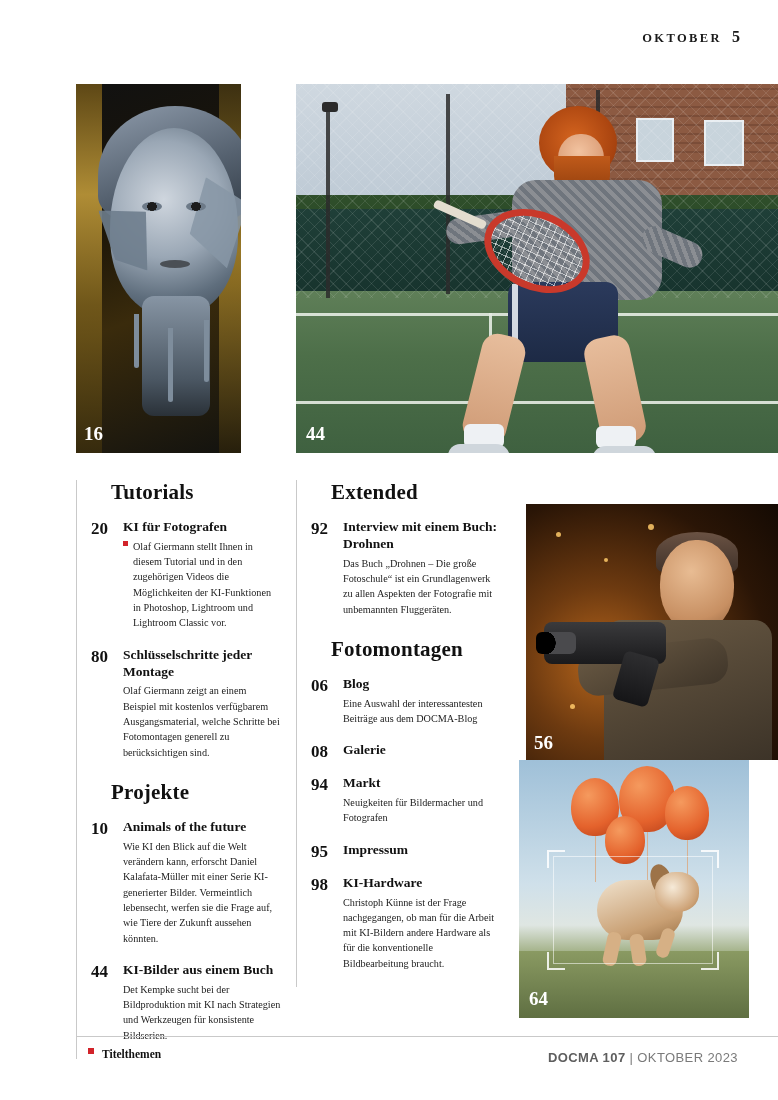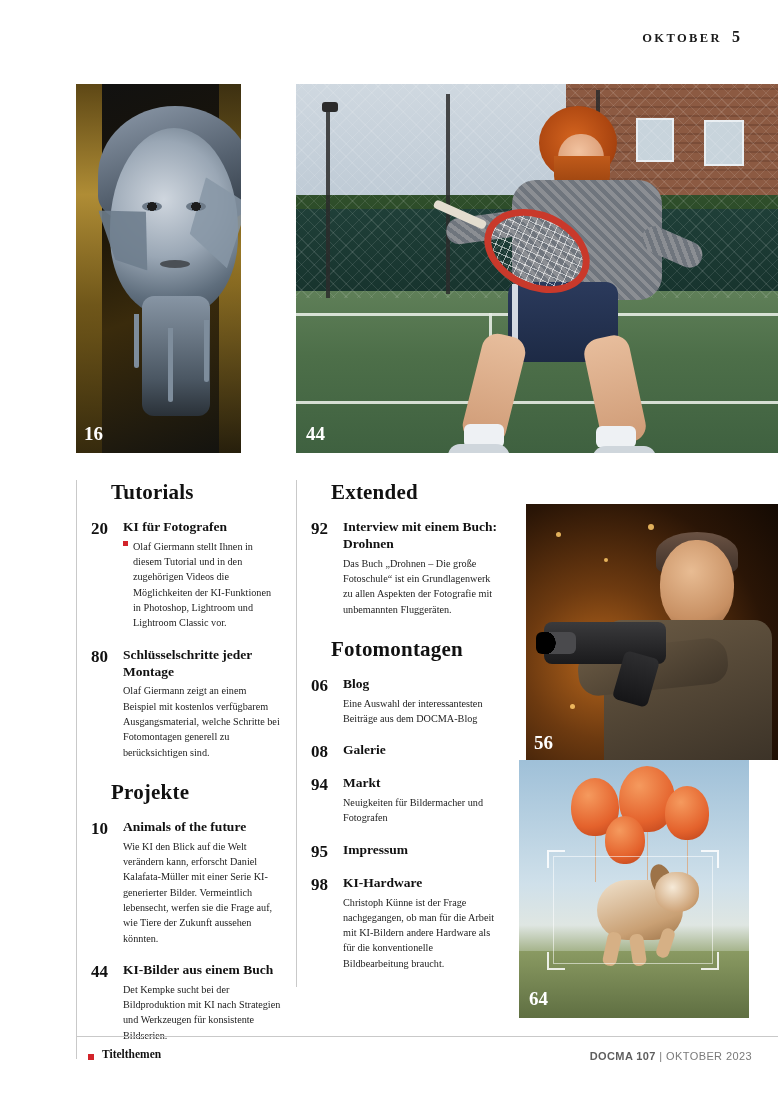--- a/index.html
+++ b/index.html
@@ -154,36 +154,36 @@
     top: 1036px;
     width: 702px;
     height: 1px;
     background: #c9c9c9;
   }
   .footer-left {
     position: absolute;
     left: 88px;
     top: 1048px;
     display: flex;
-    align-items: flex-end;
+    align-items: flex-start;
     gap: 8px;
   }
   .footer-left .sq { width: 6px; height: 6px; background: #d2232a; }
   .footer-left .lbl {
     font-family: "Liberation Serif", serif;
     font-size: 11.5px;
     font-weight: 700;
     color: #111;
   }
   .footer-right {
     position: absolute;
-    right: 26px;
+    right: 40px;
     top: 1050px;
     font-family: "Liberation Sans", sans-serif;
-    font-size: 11px;
+    font-size: 13px;
     letter-spacing: 0.4px;
     color: #7a7a7a;
   }
   .footer-right b { color: #5e5e5e; }
 
   
   .fill { position: absolute; inset: 0; }
 
   
   .p-bg { background: linear-gradient(160deg,#111 0%,#1b1508 35%,#3a2b0c 60%,#12120f 100%); }

